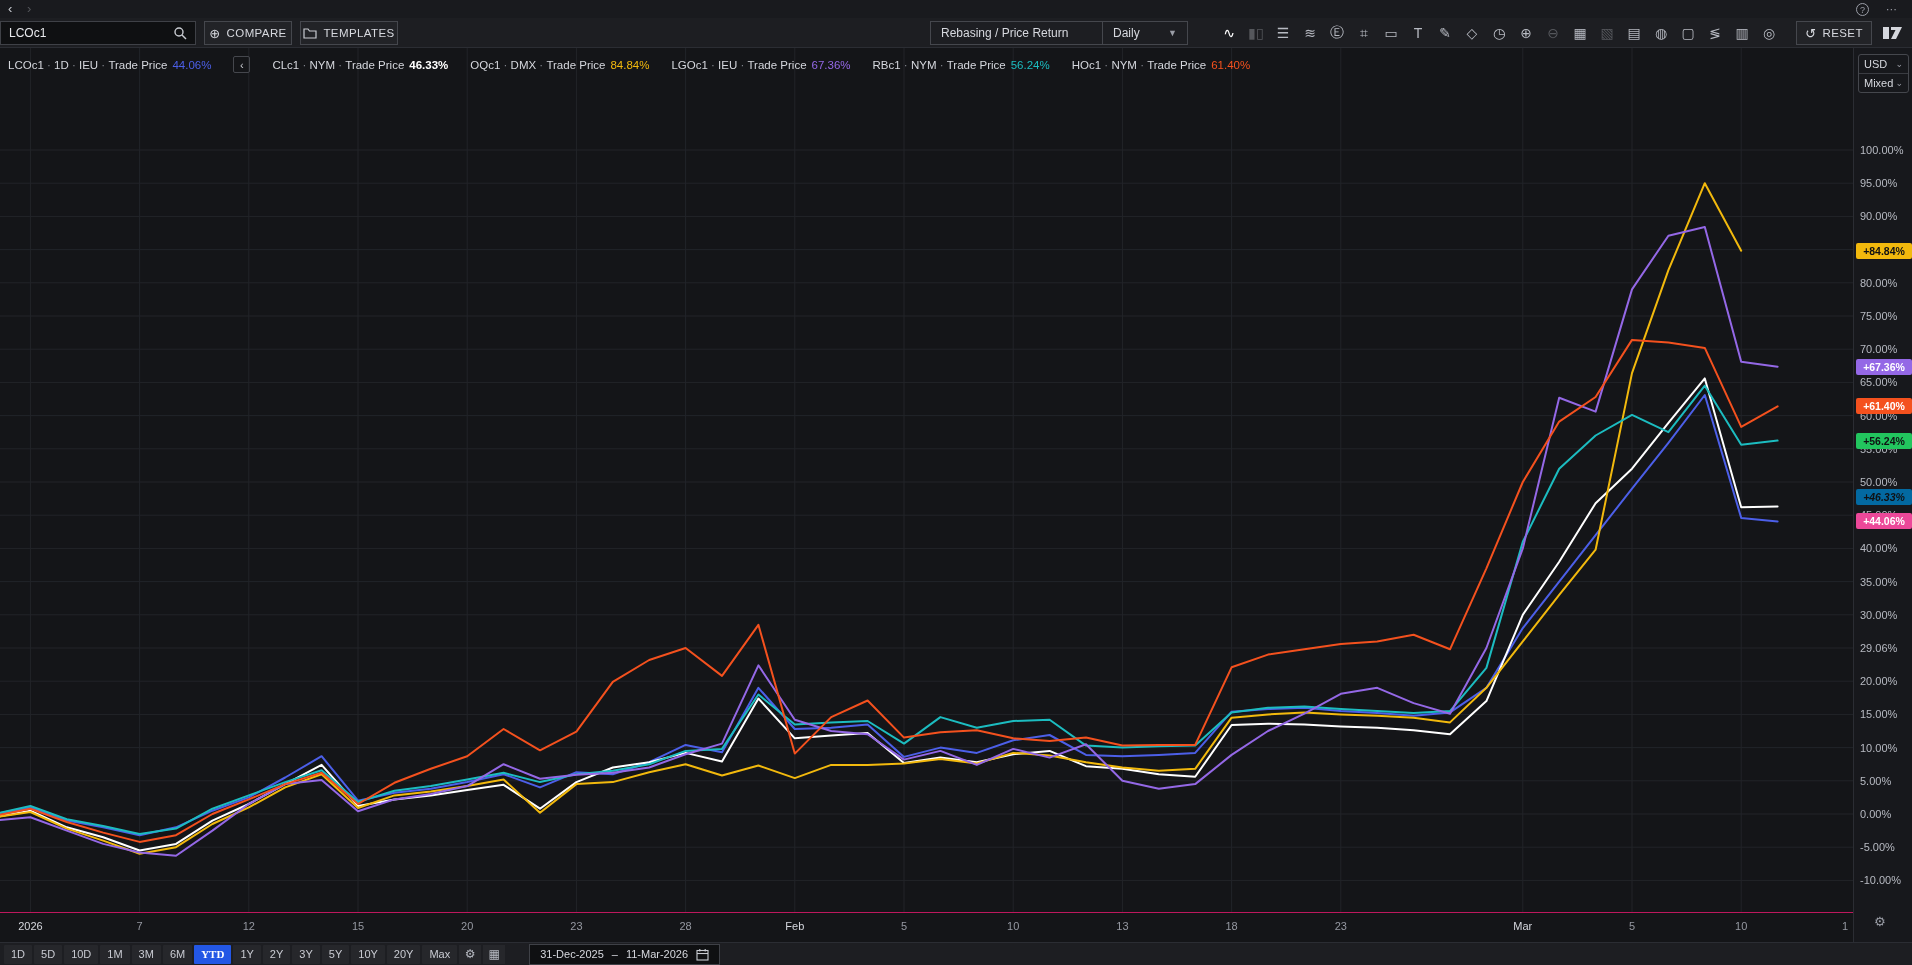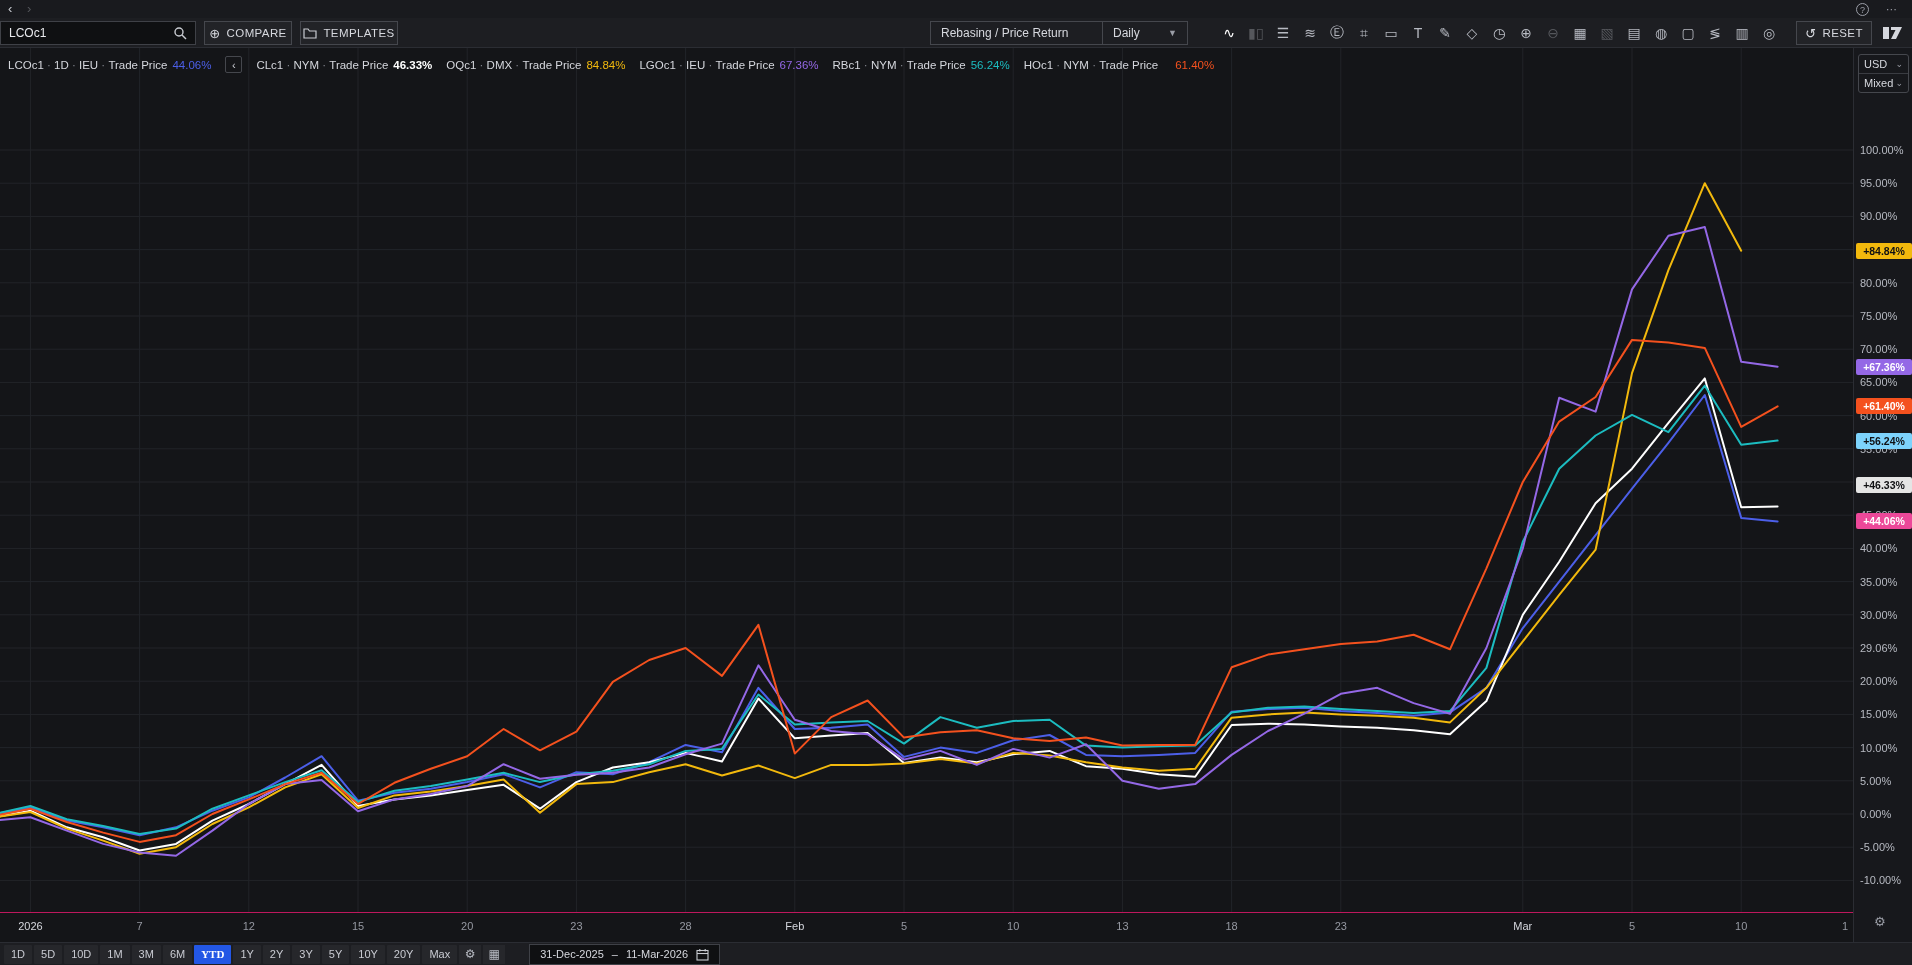--- a/index.html
+++ b/index.html
@@ -35,21 +35,21 @@
             font-size:14px; color:#b7bac2; cursor:pointer; }
   .t-icon.active { color:#fff; }
   .t-icon.dim { color:#55575c; }
   .reset-btn { left:1796px; width:76px; }
   .tv-logo { left:1882px; }
 
   
   .chart-region { position:relative; width:1912px; height:894px; background:#141518; }
   svg.plot { position:absolute; left:0; top:0; }
 
-  .legend { position:absolute; left:8px; top:8px; display:flex; align-items:center; gap:14px;
+  .legend { position:absolute; left:8px; top:8px; display:flex; align-items:center; gap:22px;
             font-size:11.5px; z-index:5; }
   .legend-item { display:flex; align-items:center; gap:5px; cursor:pointer; white-space:nowrap; }
   .leg-txt { color:#d5d7dd; }
   .leg-dot { color:#84878f; }
   .leg-val { font-weight:bold; }
   .collapse-btn { width:17px; height:17px; border:1px solid #45474d; border-radius:2px; color:#c9ccd2;
                   font-size:11px; display:flex; align-items:center; justify-content:center; cursor:pointer; }
 
   
   .price-scale { position:absolute; left:1853px; top:0; width:59px; height:894px;
@@ -218,21 +218,21 @@
         <span class="legend-item">
           <span><span class="leg-txt">LGOc1</span><span class="leg-dot">&nbsp;·&nbsp;</span><span class="leg-txt">IEU</span><span class="leg-dot">&nbsp;·&nbsp;</span><span class="leg-txt">Trade Price</span></span>
           <span class="leg-val" style="color: rgb(148, 104, 230); font-weight: normal;">67.36%</span>
         </span>
         <span class="legend-item">
           <span><span class="leg-txt">RBc1</span><span class="leg-dot">&nbsp;·&nbsp;</span><span class="leg-txt">NYM</span><span class="leg-dot">&nbsp;·&nbsp;</span><span class="leg-txt">Trade Price</span></span>
           <span class="leg-val" style="color: rgb(28, 188, 192); font-weight: normal;">56.24%</span>
         </span>
         <span class="legend-item">
           <span><span class="leg-txt">HOc1</span><span class="leg-dot">&nbsp;·&nbsp;</span><span class="leg-txt">NYM</span><span class="leg-dot">&nbsp;·&nbsp;</span><span class="leg-txt">Trade Price</span></span>
-          <span class="leg-val" style="color: rgb(244, 81, 30); font-weight: normal; margin-left: 12px;">61.40%</span>
+          <span class="leg-val" style="color: rgb(244, 81, 30); font-weight: normal;">61.40%</span>
         </span>
       </div>
 
     <div class="price-scale">
       <div class="cur-box">
         <div class="cur-row" style="border-bottom:1px solid #3a3c42">
           <span>USD</span>
           <span class="caret">⌄</span>
         </div>
         <div class="cur-row">
@@ -262,22 +262,22 @@
           <span class="scale-label" style="top: 693.6px;">10.00%</span>
           <span class="scale-label" style="top: 726.8px;">5.00%</span>
           <span class="scale-label" style="top: 760px;">0.00%</span>
           <span class="scale-label" style="top: 793.2px;">-5.00%</span>
           <span class="scale-label" style="top: 826.4px;">-10.00%</span>
         </div>
       <div id="scale-badges">
           <span class="scale-badge" style="top: 194.662px; background: rgb(242, 185, 13); color: rgb(16, 17, 20);">+84.84%</span>
           <span class="scale-badge" style="top: 310.73px; background: rgb(148, 104, 230); color: rgb(255, 255, 255);">+67.36%</span>
           <span class="scale-badge" style="top: 350.304px; background: rgb(244, 81, 30); color: rgb(255, 255, 255);">+61.40%</span>
-          <span class="scale-badge" style="top: 384.566px; background: #7dd3fc; color: rgb(16, 17, 20);">+56.24%</span>
-          <span class="scale-badge" style="top: 429px; background: #e5e5e5; color: rgb(16, 17, 20);">+46.33%</span>
+          <span class="scale-badge" style="top: 384.566px; background: #22c55e; color: rgb(16, 17, 20);">+56.24%</span>
+          <span class="scale-badge" style="top: 441px; background: #0369a1; color: rgb(16, 17, 20); font-style: italic;">+46.33%</span>
           <span class="scale-badge" style="top: 465.442px; background: #ec4899; color: rgb(255, 255, 255);">+44.06%</span>
         </div>
       <span class="axis-gear">⚙</span>
     </div>
 
     <div class="time-axis" id="time-axis">
         <span class="x-tick em" style="left: 30.4px;">2026</span>
         <span class="x-tick" style="left: 139.6px;">7</span>
         <span class="x-tick" style="left: 248.8px;">12</span>
         <span class="x-tick" style="left: 358px;">15</span>

